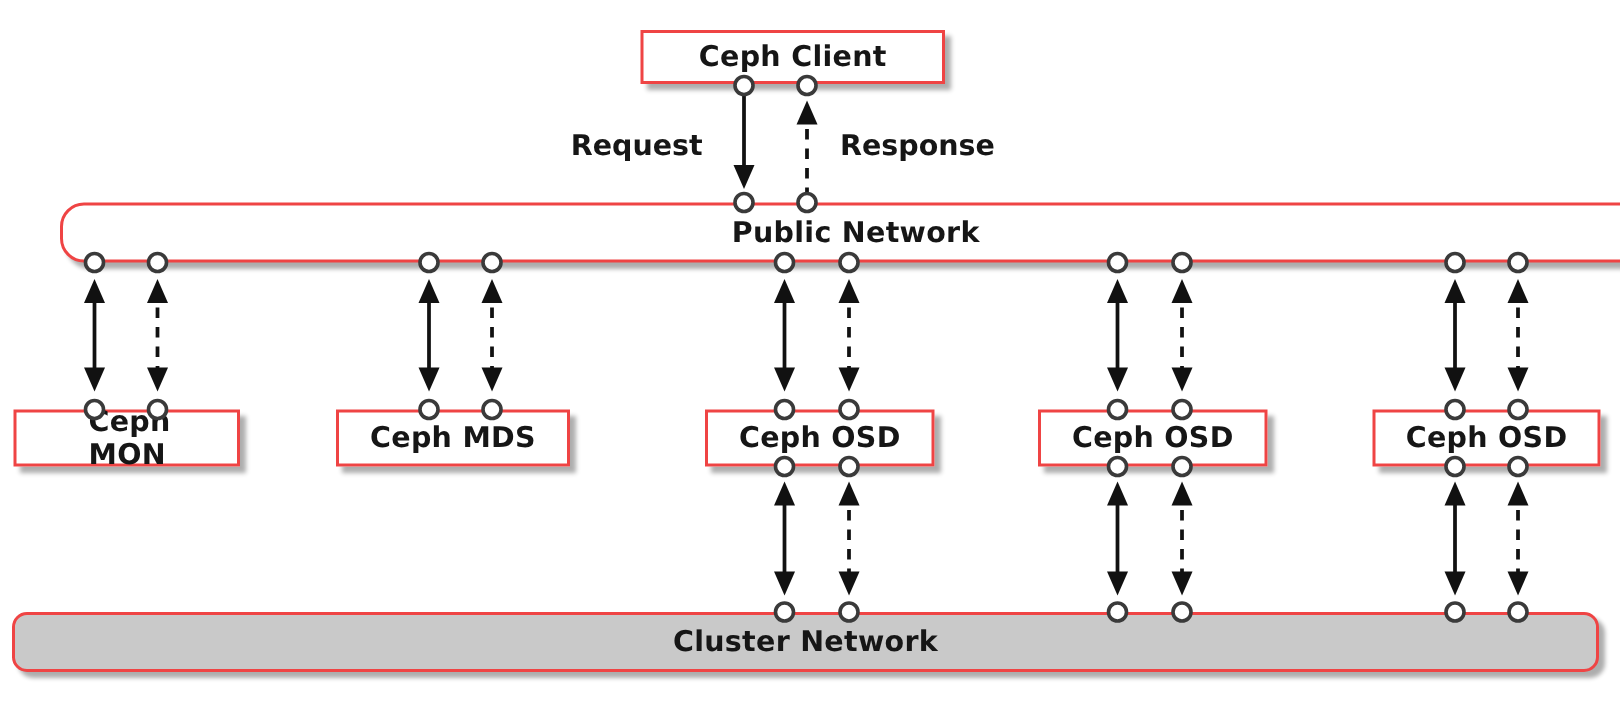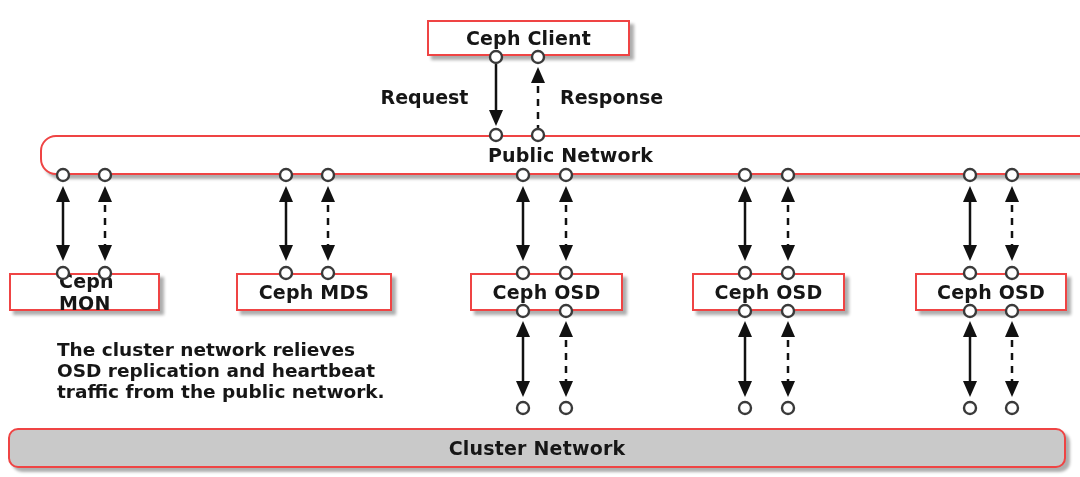--- a/index.html
+++ b/index.html
@@ -20,24 +20,24 @@
     align-items: center;
     justify-content: center;
     font-weight: bold;
     font-size: 19px;
     color: #161616;
     letter-spacing: 0.2px;
     box-sizing: border-box;
   }
   .client-box  { left: 427px; top: 20px;  width: 203px; height: 36px; }
   .public-bar  { left: 8px;   top: 135px; width: 1061px; height: 40px; border-radius: 16px; margin-left: 32px; }
-  .cluster-bar { left: 8px;   top: 428px; width: 1058px; height: 40px; border-radius: 10px; background: #c9c9c9; }
+  .cluster-bar { left: 8px;   top: 408px; width: 1058px; height: 40px; border-radius: 10px; background: #c9c9c9; }
   .node-box    { top: 273px; height: 38px; }
   .node-mon   { left: 9px;   width: 151px; padding-left: 48px; }
-  .node-mds   { left: 236px; width: 156px; }
+  .node-mds   { left: 224px; width: 156px; }
   .node-osd-1 { left: 470px; width: 153px; }
   .node-osd-2 { left: 692px; width: 153px; }
   .node-osd-3 { left: 915px; width: 152px; }
   .flow-label {
     position: absolute;
     font-weight: bold;
     font-size: 19px;
     color: #161616;
     white-space: nowrap;
   }
@@ -87,25 +87,20 @@
   <div class="box node-box node-osd-1">
     <span>Ceph OSD</span>
   </div>
   <div class="box node-box node-osd-2">
     <span>Ceph OSD</span>
   </div>
   <div class="box node-box node-osd-3">
     <span>Ceph OSD</span>
   </div>
 
-  <div class="annotation">
-    <div>The cluster network relieves</div>
-    <div>OSD replication and heartbeat</div>
-    <div>traffic from the public network.</div>
-  </div>
 
   <div class="bar cluster-bar">
     <span>Cluster Network</span>
   </div>
 
   <svg class="connector-layer" viewBox="0 0 1080 477" xmlns="http://www.w3.org/2000/svg">
       <g>
         <line x1="496" y1="64" x2="496" y2="120" stroke="#111111" stroke-width="2.5"></line>
         <polygon points="489,110 503,110 496,126" fill="#111111"></polygon>
       </g>

